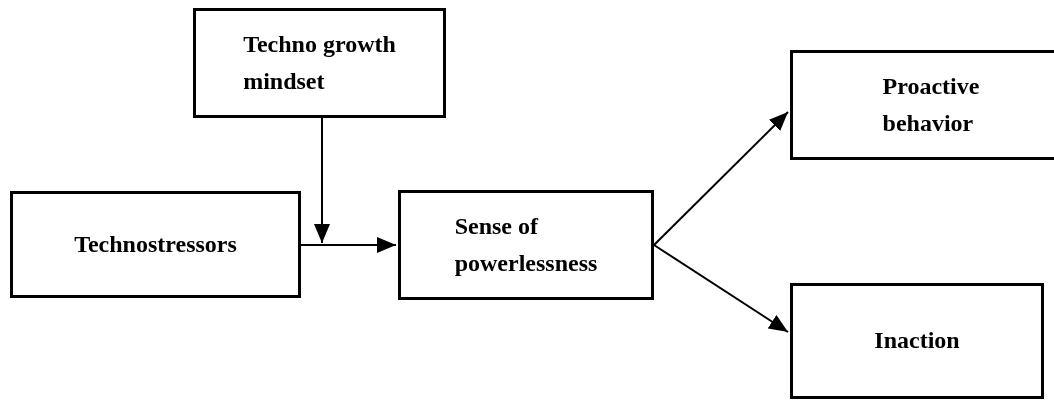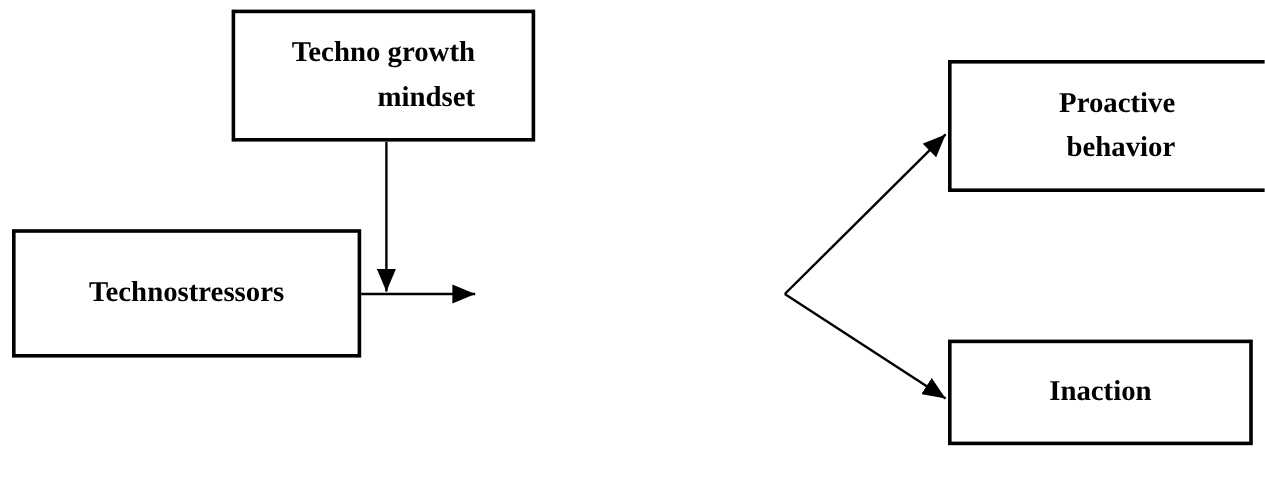--- a/index.html
+++ b/index.html
@@ -24,32 +24,32 @@
     pointer-events: none;
   }
   .node {
     position: absolute;
     box-sizing: border-box;
     border: 3px solid #000000;
     background: #ffffff;
     display: flex;
     align-items: center;
     justify-content: center;
-    text-align: right;
+    text-align: left;
     font-weight: bold;
     font-size: 24px;
     line-height: 1.55;
     color: #000000;
     white-space: pre-line;
   }
   .node-techno-growth-mindset { left: 193px; top: 8px;   width: 253px; height: 110px; }
   .node-technostressors       { left: 10px;  top: 191px; width: 291px; height: 107px; }
   .node-sense-of-powerlessness{ left: 398px; top: 190px; width: 256px; height: 110px; }
   .node-proactive-behavior    { left: 790px; top: 50px;  width: 282px; height: 110px; }
-  .node-inaction              { left: 790px; top: 283px; width: 254px; height: 88px; }
+  .node-inaction              { left: 790px; top: 283px; width: 254px; height: 116px; }
 </style>
 </head>
 <body>
 
 <div class="canvas">
 
   <svg class="arrow-layer" viewBox="0 0 1054 401" xmlns="http://www.w3.org/2000/svg">
     <defs>
       <marker id="arrowhead" markerUnits="userSpaceOnUse" markerWidth="20" markerHeight="16" refX="19" refY="8" orient="auto">
         <path d="M0,0 L19,8 L0,16 Z" fill="#000000"></path>
@@ -63,19 +63,21 @@
     <line x1="654" y1="245" x2="788" y2="112" stroke="#000000" stroke-width="2" marker-end="url(#arrowhead)"></line>
 
     <line x1="654" y1="245" x2="788" y2="332" stroke="#000000" stroke-width="2" marker-end="url(#arrowhead)"></line>
   </svg>
 
   <div class="node node-techno-growth-mindset">Techno growth
 mindset</div>
 
   <div class="node node-technostressors">Technostressors</div>
 
+  <div class="node node-sense-of-powerlessness">Sense of
+powerlessness</div>
 
   <div class="node node-proactive-behavior">Proactive
 behavior</div>
 
   <div class="node node-inaction">Inaction</div>
 
 </div>
 
 </body></html>

